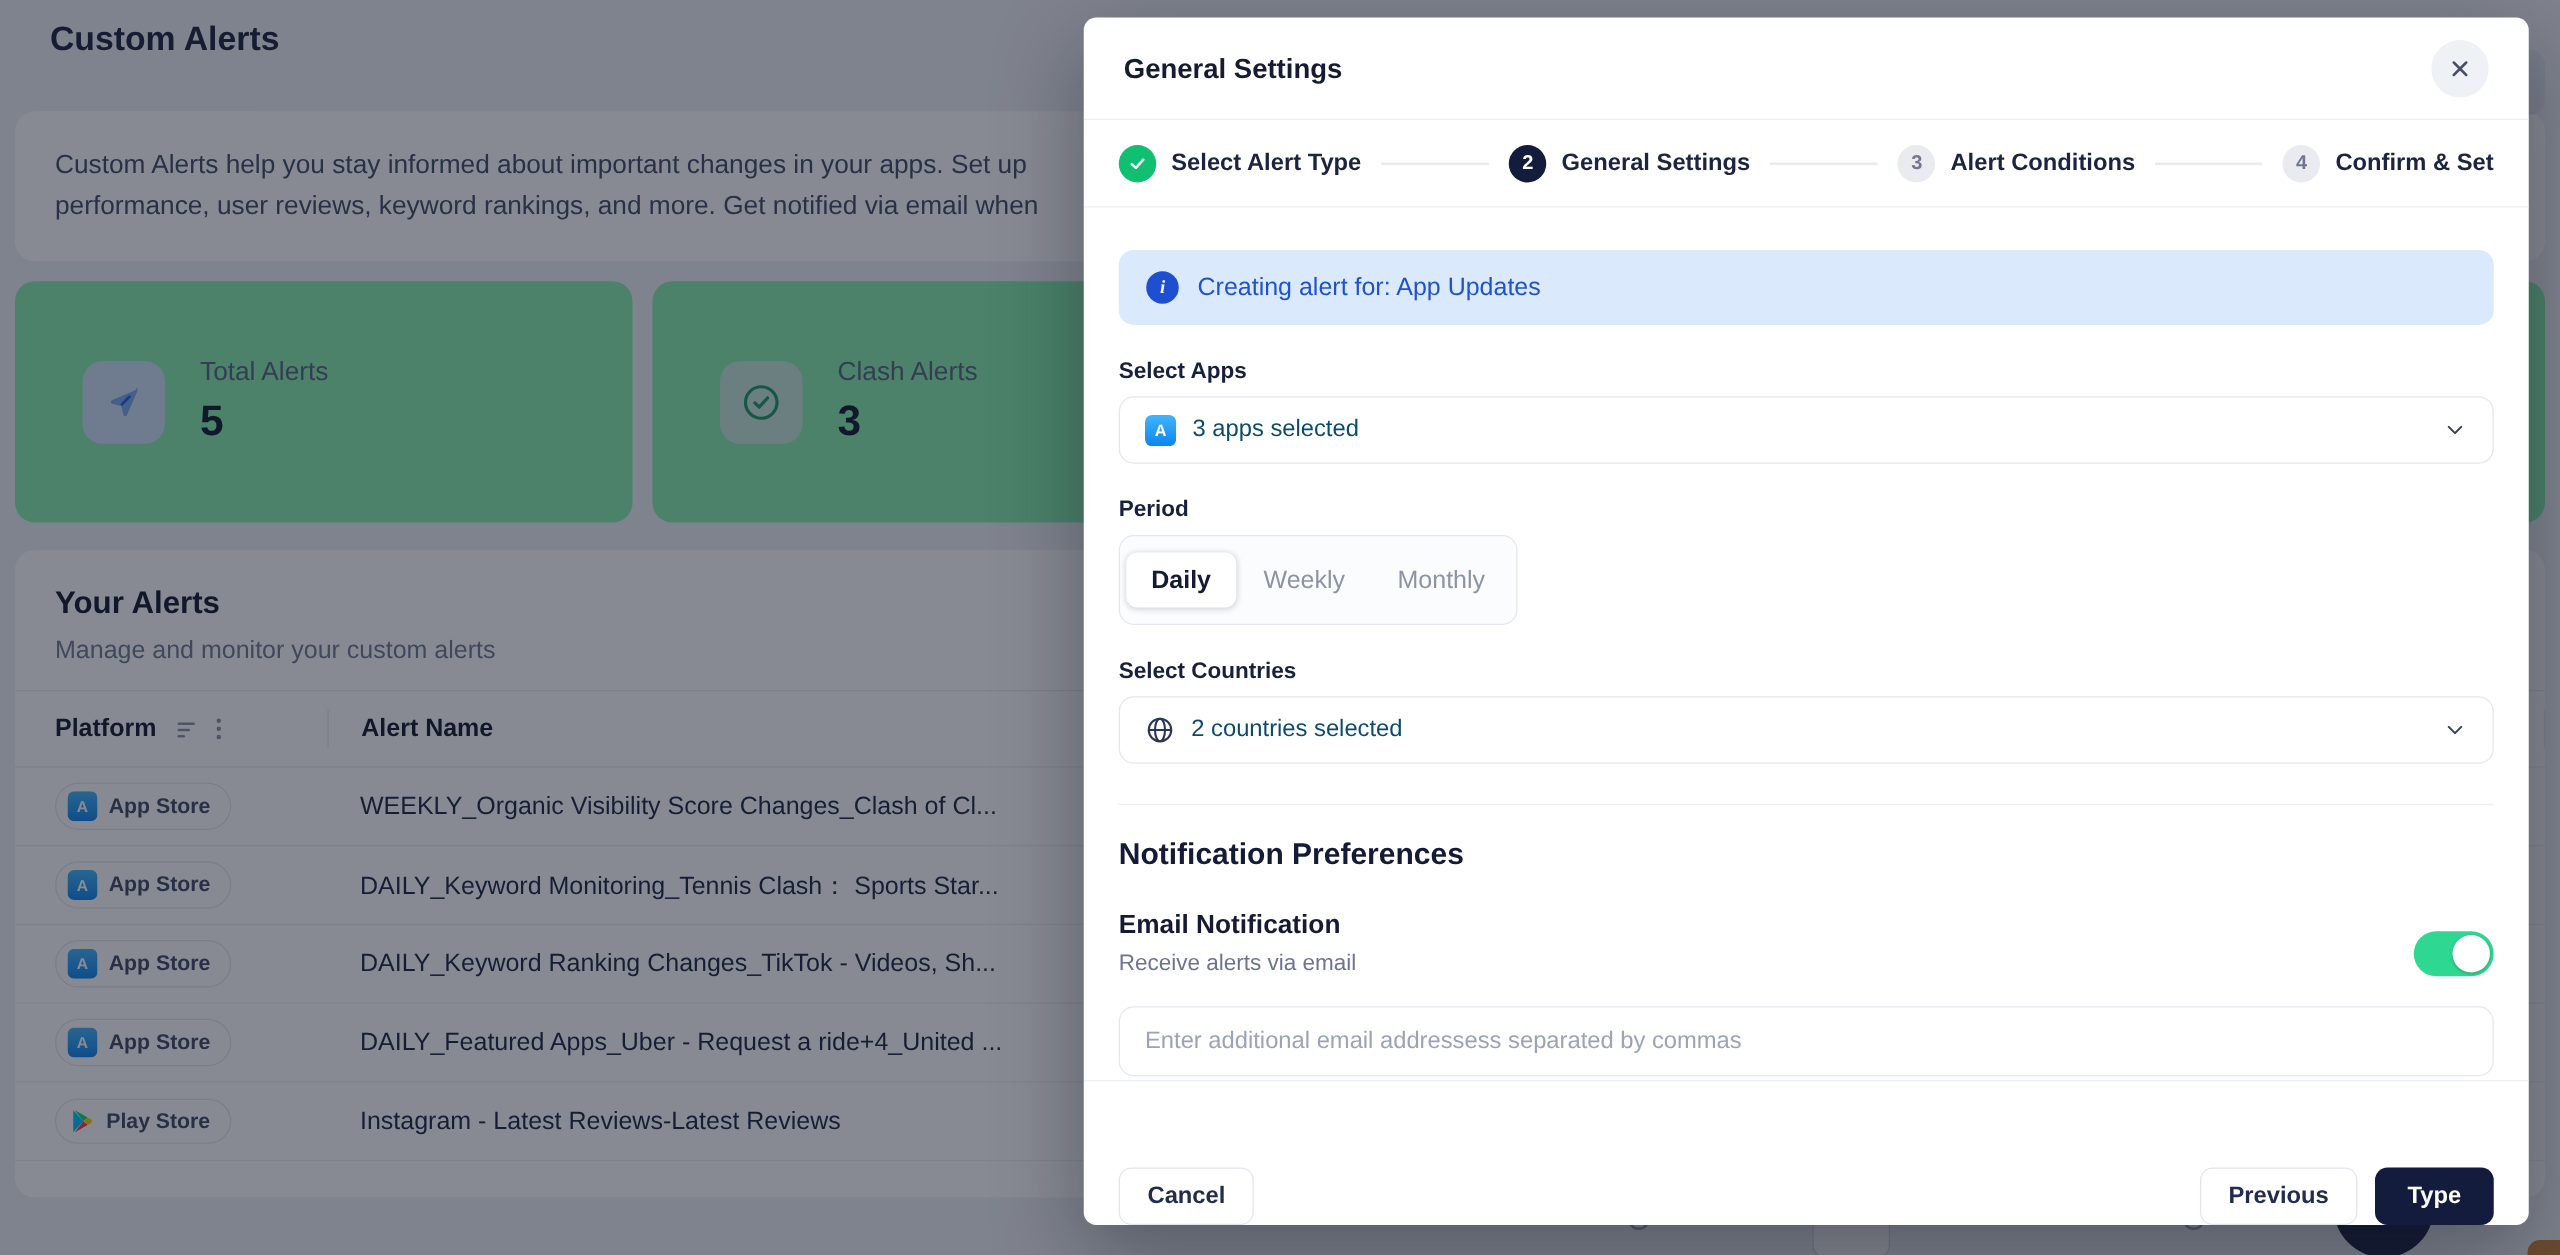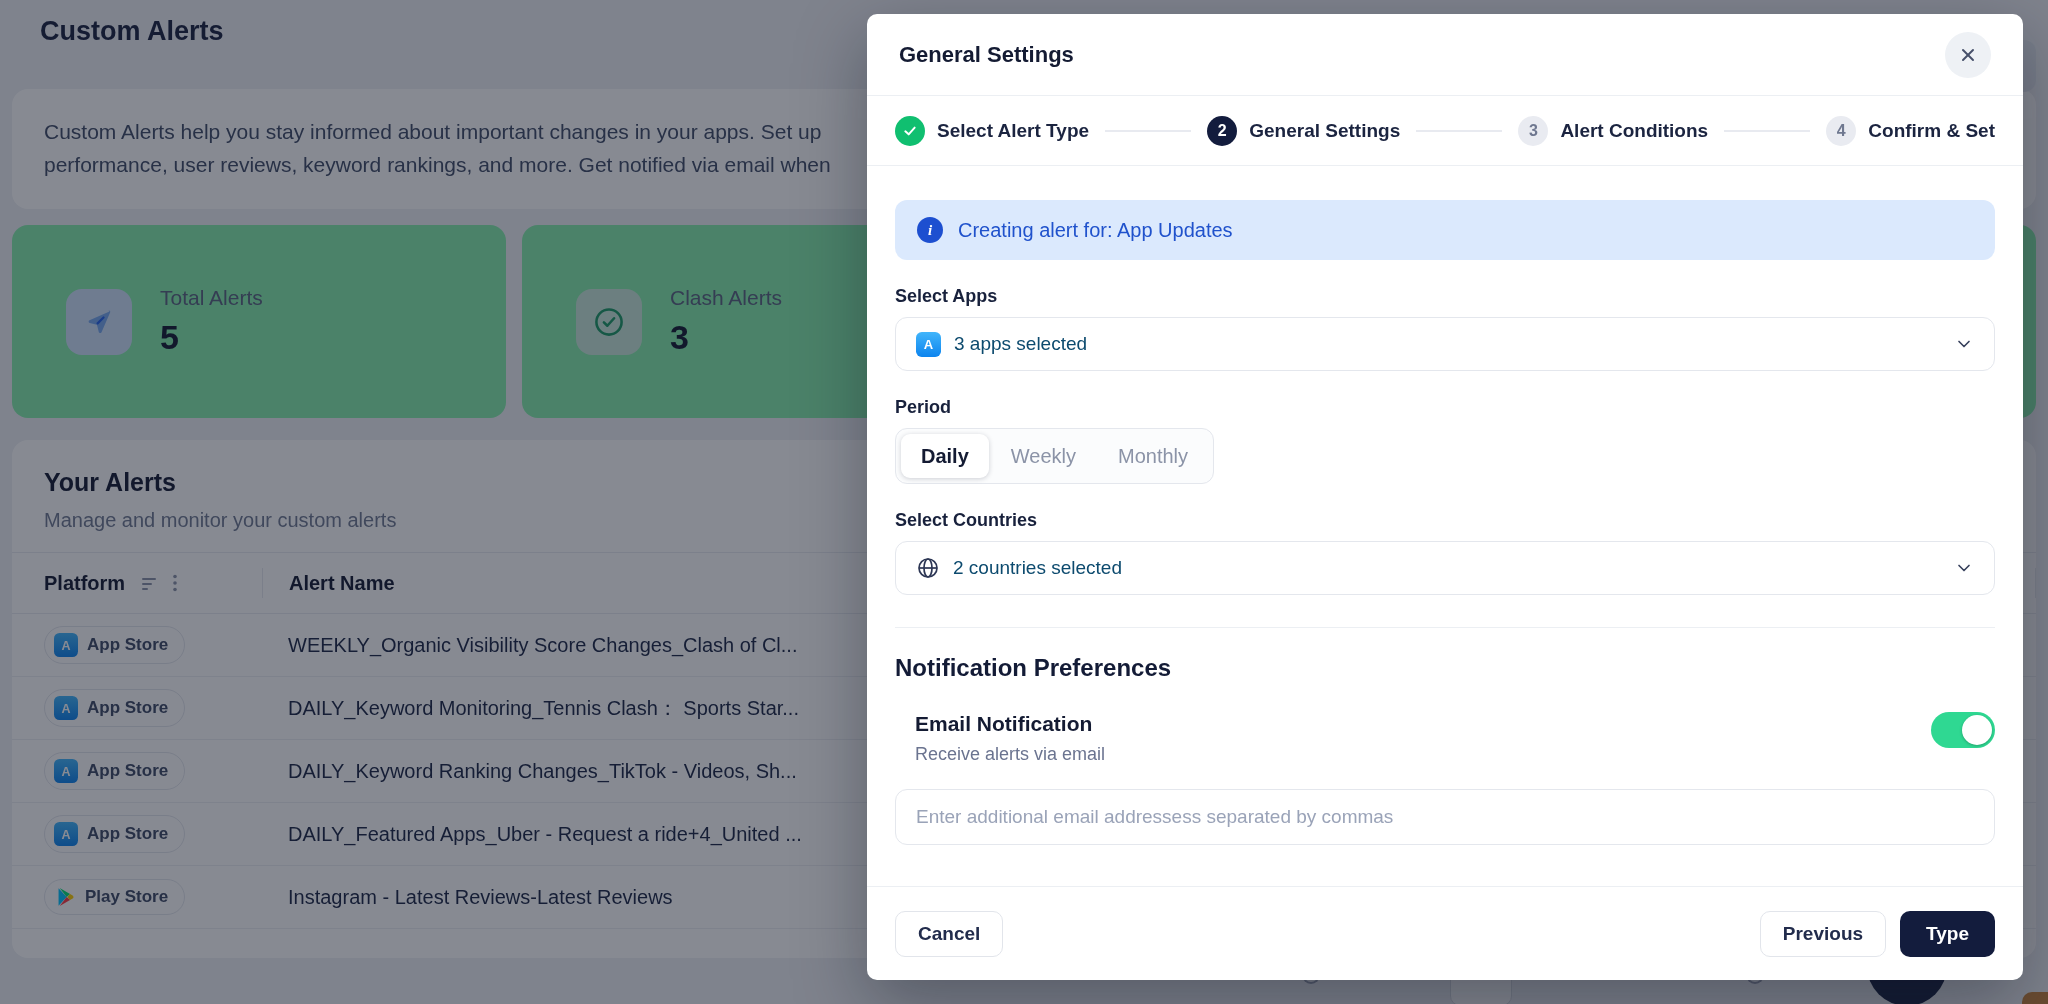--- a/index.html
+++ b/index.html
@@ -66,38 +66,38 @@
   .m-body { flex:1 1 auto; overflow:hidden; padding:34px 28px 0; }
   .banner { background:#dbe9fd; border-radius:12px; height:60px; display:flex; align-items:center; gap:15px; padding:0 22px; }
   .banner-text { font-size:20px; font-weight:500; color:#2052cc; }
   .info-dot { width:26px; height:26px; border-radius:50%; background:#1d4fd0; color:#fff; font-size:15px; font-weight:700;
     display:flex; align-items:center; justify-content:center; font-family:"Liberation Serif","DejaVu Serif",serif; font-style:italic; }
   .field-label { font-size:18px; font-weight:700; color:#18213c; margin:26px 0 10px; }
   .select { height:54px; border:1px solid #e4e7ed; border-radius:12px; display:flex; align-items:center; padding:0 20px; gap:13px;
     background:#fff; cursor:pointer; }
   .select-value { font-size:19px; font-weight:500; color:#0c4a6e; }
   .select .chev { margin-left:auto; }
-  .seg { display:inline-flex; align-items:center; border:1px solid #e4e7ed; background:#fbfcfd; border-radius:12px; padding:5px; height:56px; gap:2px; }
+  .seg { display:inline-flex; align-items:center; border:1px solid #e4e7ed; background:#fbfcfd; border-radius:12px; padding:5px; height:72px; gap:2px; }
   .seg-item { padding:0 20px; height:44px; display:flex; align-items:center; font-size:20px; color:#8b93a7; border-radius:9px; cursor:pointer; }
   .seg-item.active { background:#ffffff; color:#141b33; font-weight:700; box-shadow:0 1px 5px rgba(20,27,51,0.20); }
   .hr { height:1px; background:#eceff3; margin-top:32px; }
   .notif-heading { font-size:24px; font-weight:800; color:#131b36; margin-top:26px; }
-  .email-row { display:flex; align-items:flex-start; margin-top:30px;margin-left:20px; }
+  .email-row { display:flex; align-items:flex-end; margin-top:30px; }
   .email-label { font-size:21px; font-weight:700; color:#141b33; }
   .email-sub { font-size:18px; color:#6b7490; margin-top:8px; }
   .toggle { margin-left:auto; width:64px; height:36px; border-radius:18px; background:#2fd892; position:relative; cursor:pointer; flex:0 0 auto; }
   .toggle .knob { position:absolute; top:3px; right:3px; width:30px; height:30px; border-radius:50%; background:#fff;
     box-shadow:0 1px 3px rgba(0,0,0,0.25); }
   .email-input { width:100%; height:56px; border:1px solid #e4e7ed; border-radius:12px; padding:0 20px; font-size:19px;
     color:#1b2440; margin-top:24px; outline:none; font-family:inherit; }
   .email-input::placeholder { color:#9aa3b8; }
   .helper { margin-top:20px; font-size:19px; color:#58627c; line-height:28px; }
   .helper b { color:#3c466a; }
 
-  .m-foot { height:94px; flex:0 0 auto; border-top:1px solid #eceff3; display:flex; align-items:center; padding:0 28px; gap:14px; }
+  .m-foot { height:116px; flex:0 0 auto; border-top:1px solid #eceff3; display:flex; align-items:flex-end; padding:0 28px; gap:14px; }
   .btn { height:46px; border-radius:10px; font-size:19px; font-weight:600; cursor:pointer; font-family:inherit; }
   .btn.ghost { background:#ffffff; border:1px solid #e2e5eb; color:#222c4c; padding:0 22px; }
   .btn.primary { background:#131c3d; border:none; color:#ffffff; padding:0 26px; }
   .foot-spacer { flex:1; }
 
   svg { display:block; }
 </style>
 </head>
 <body>
 

